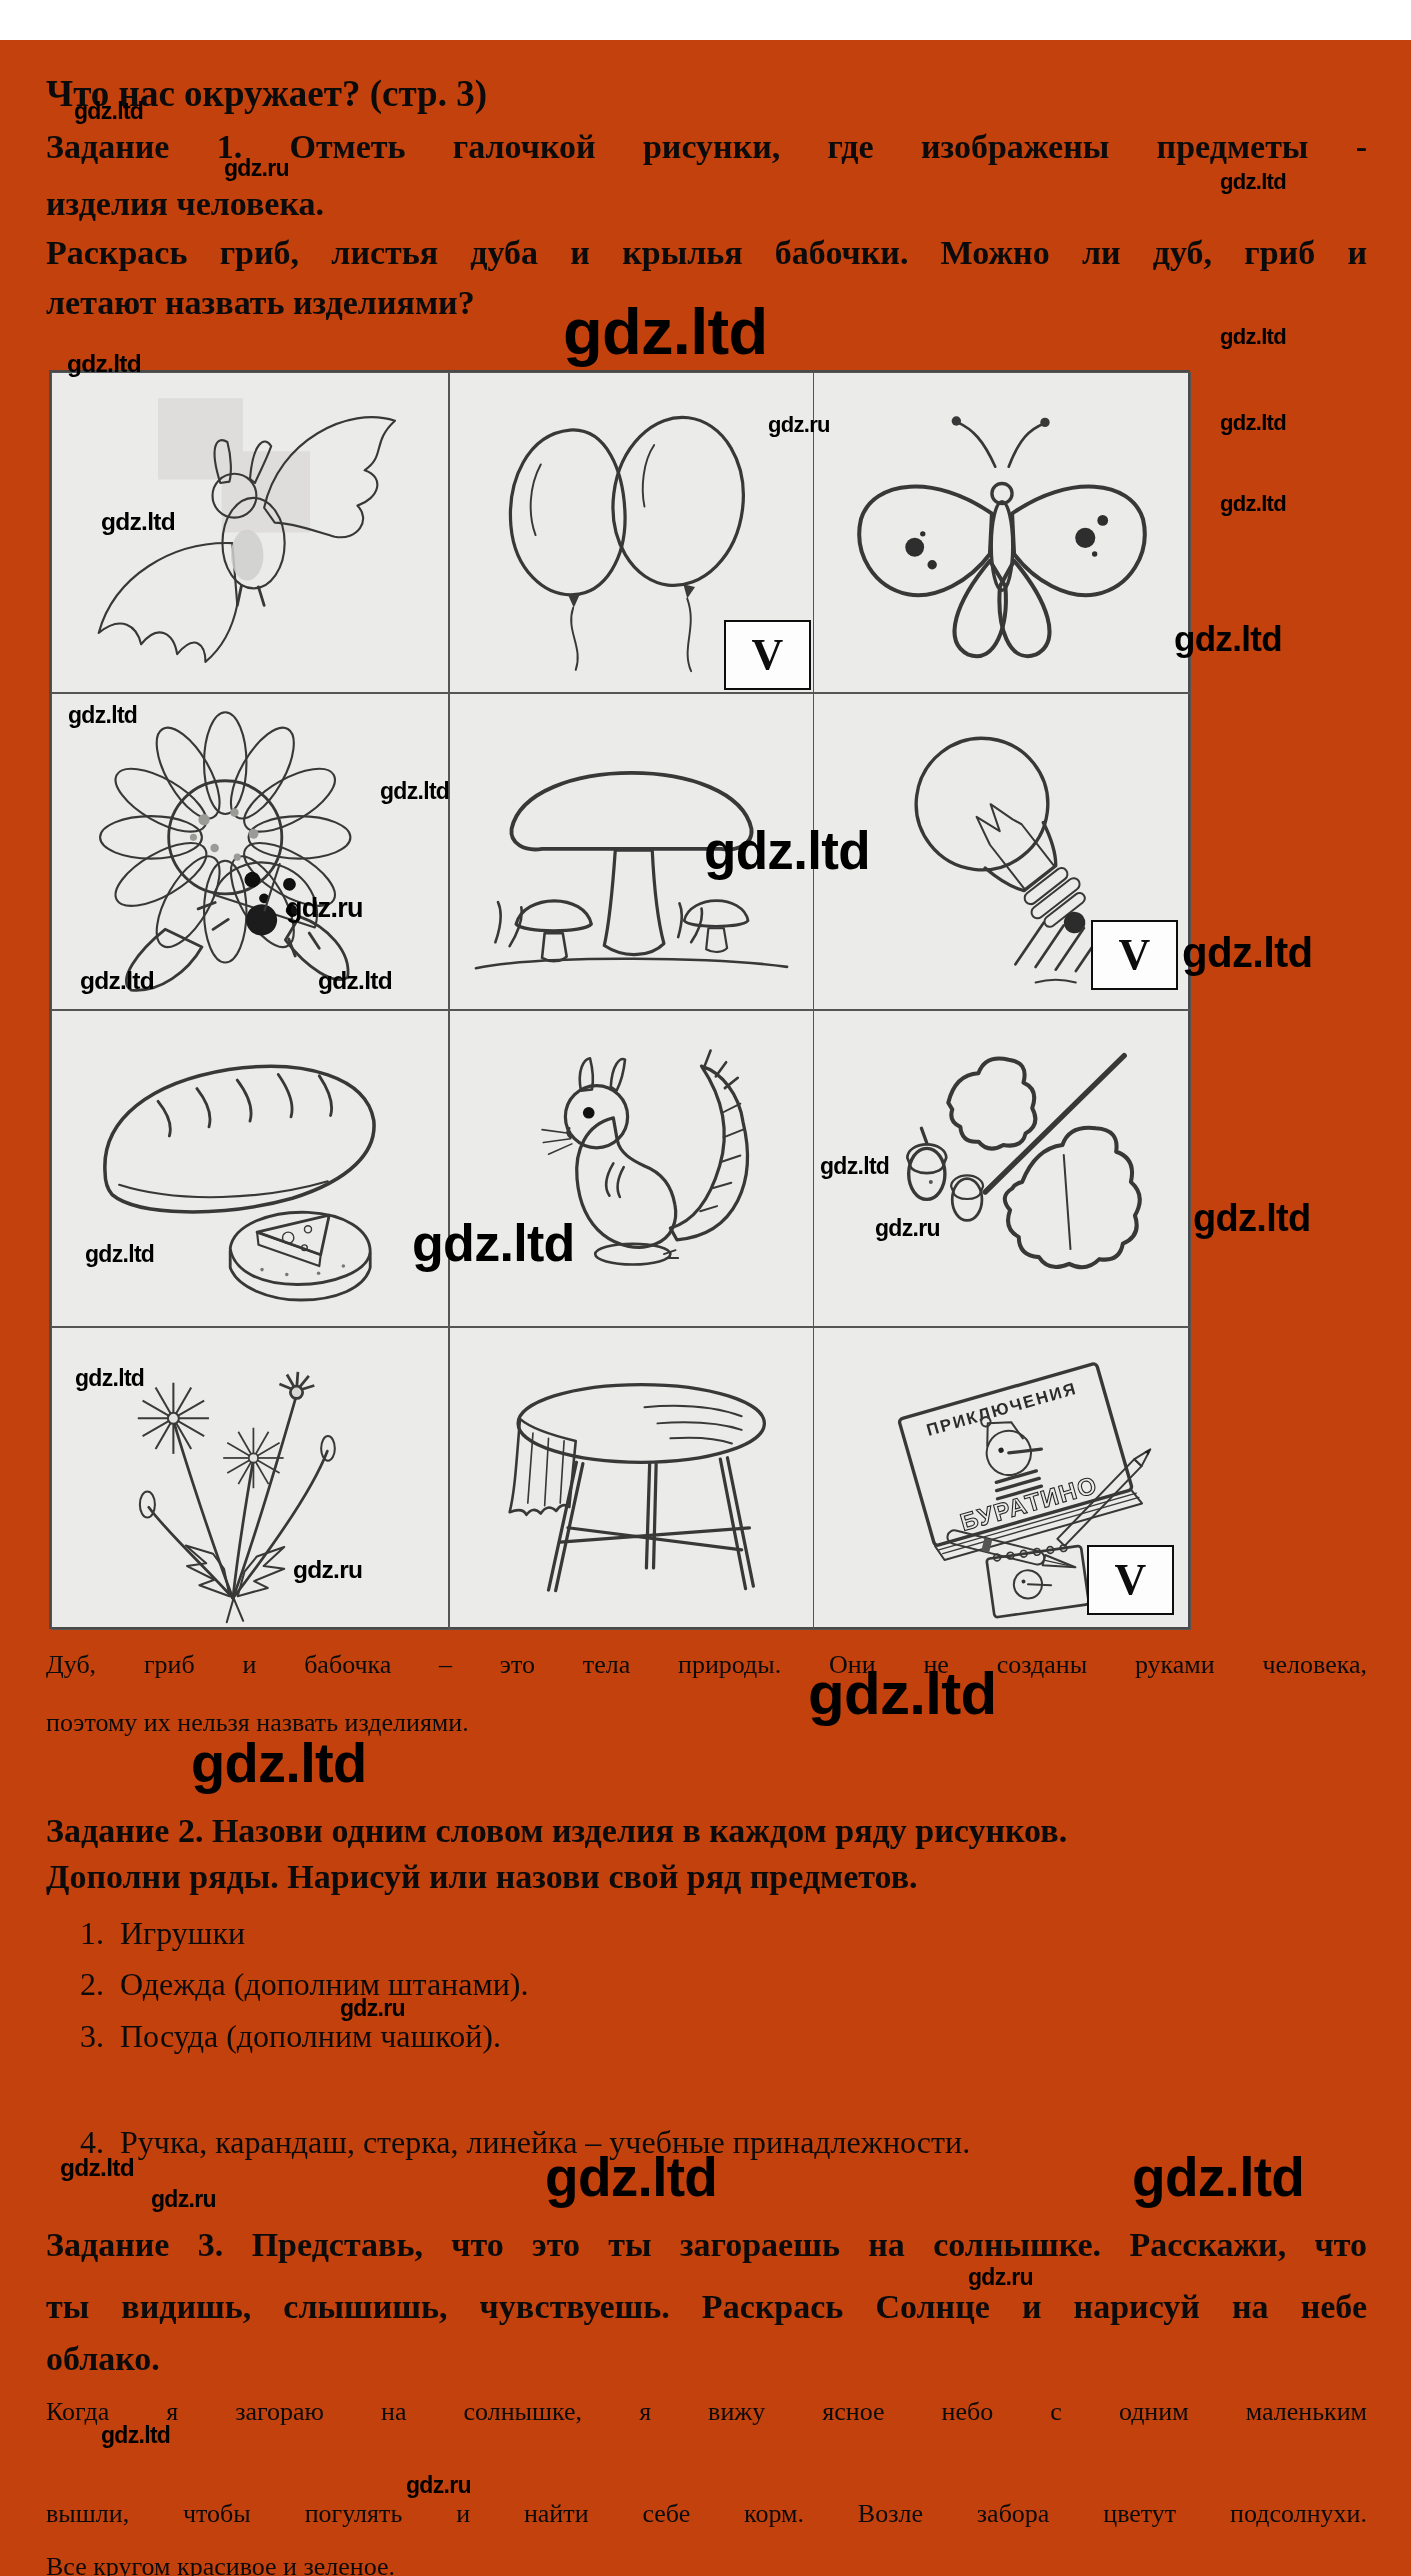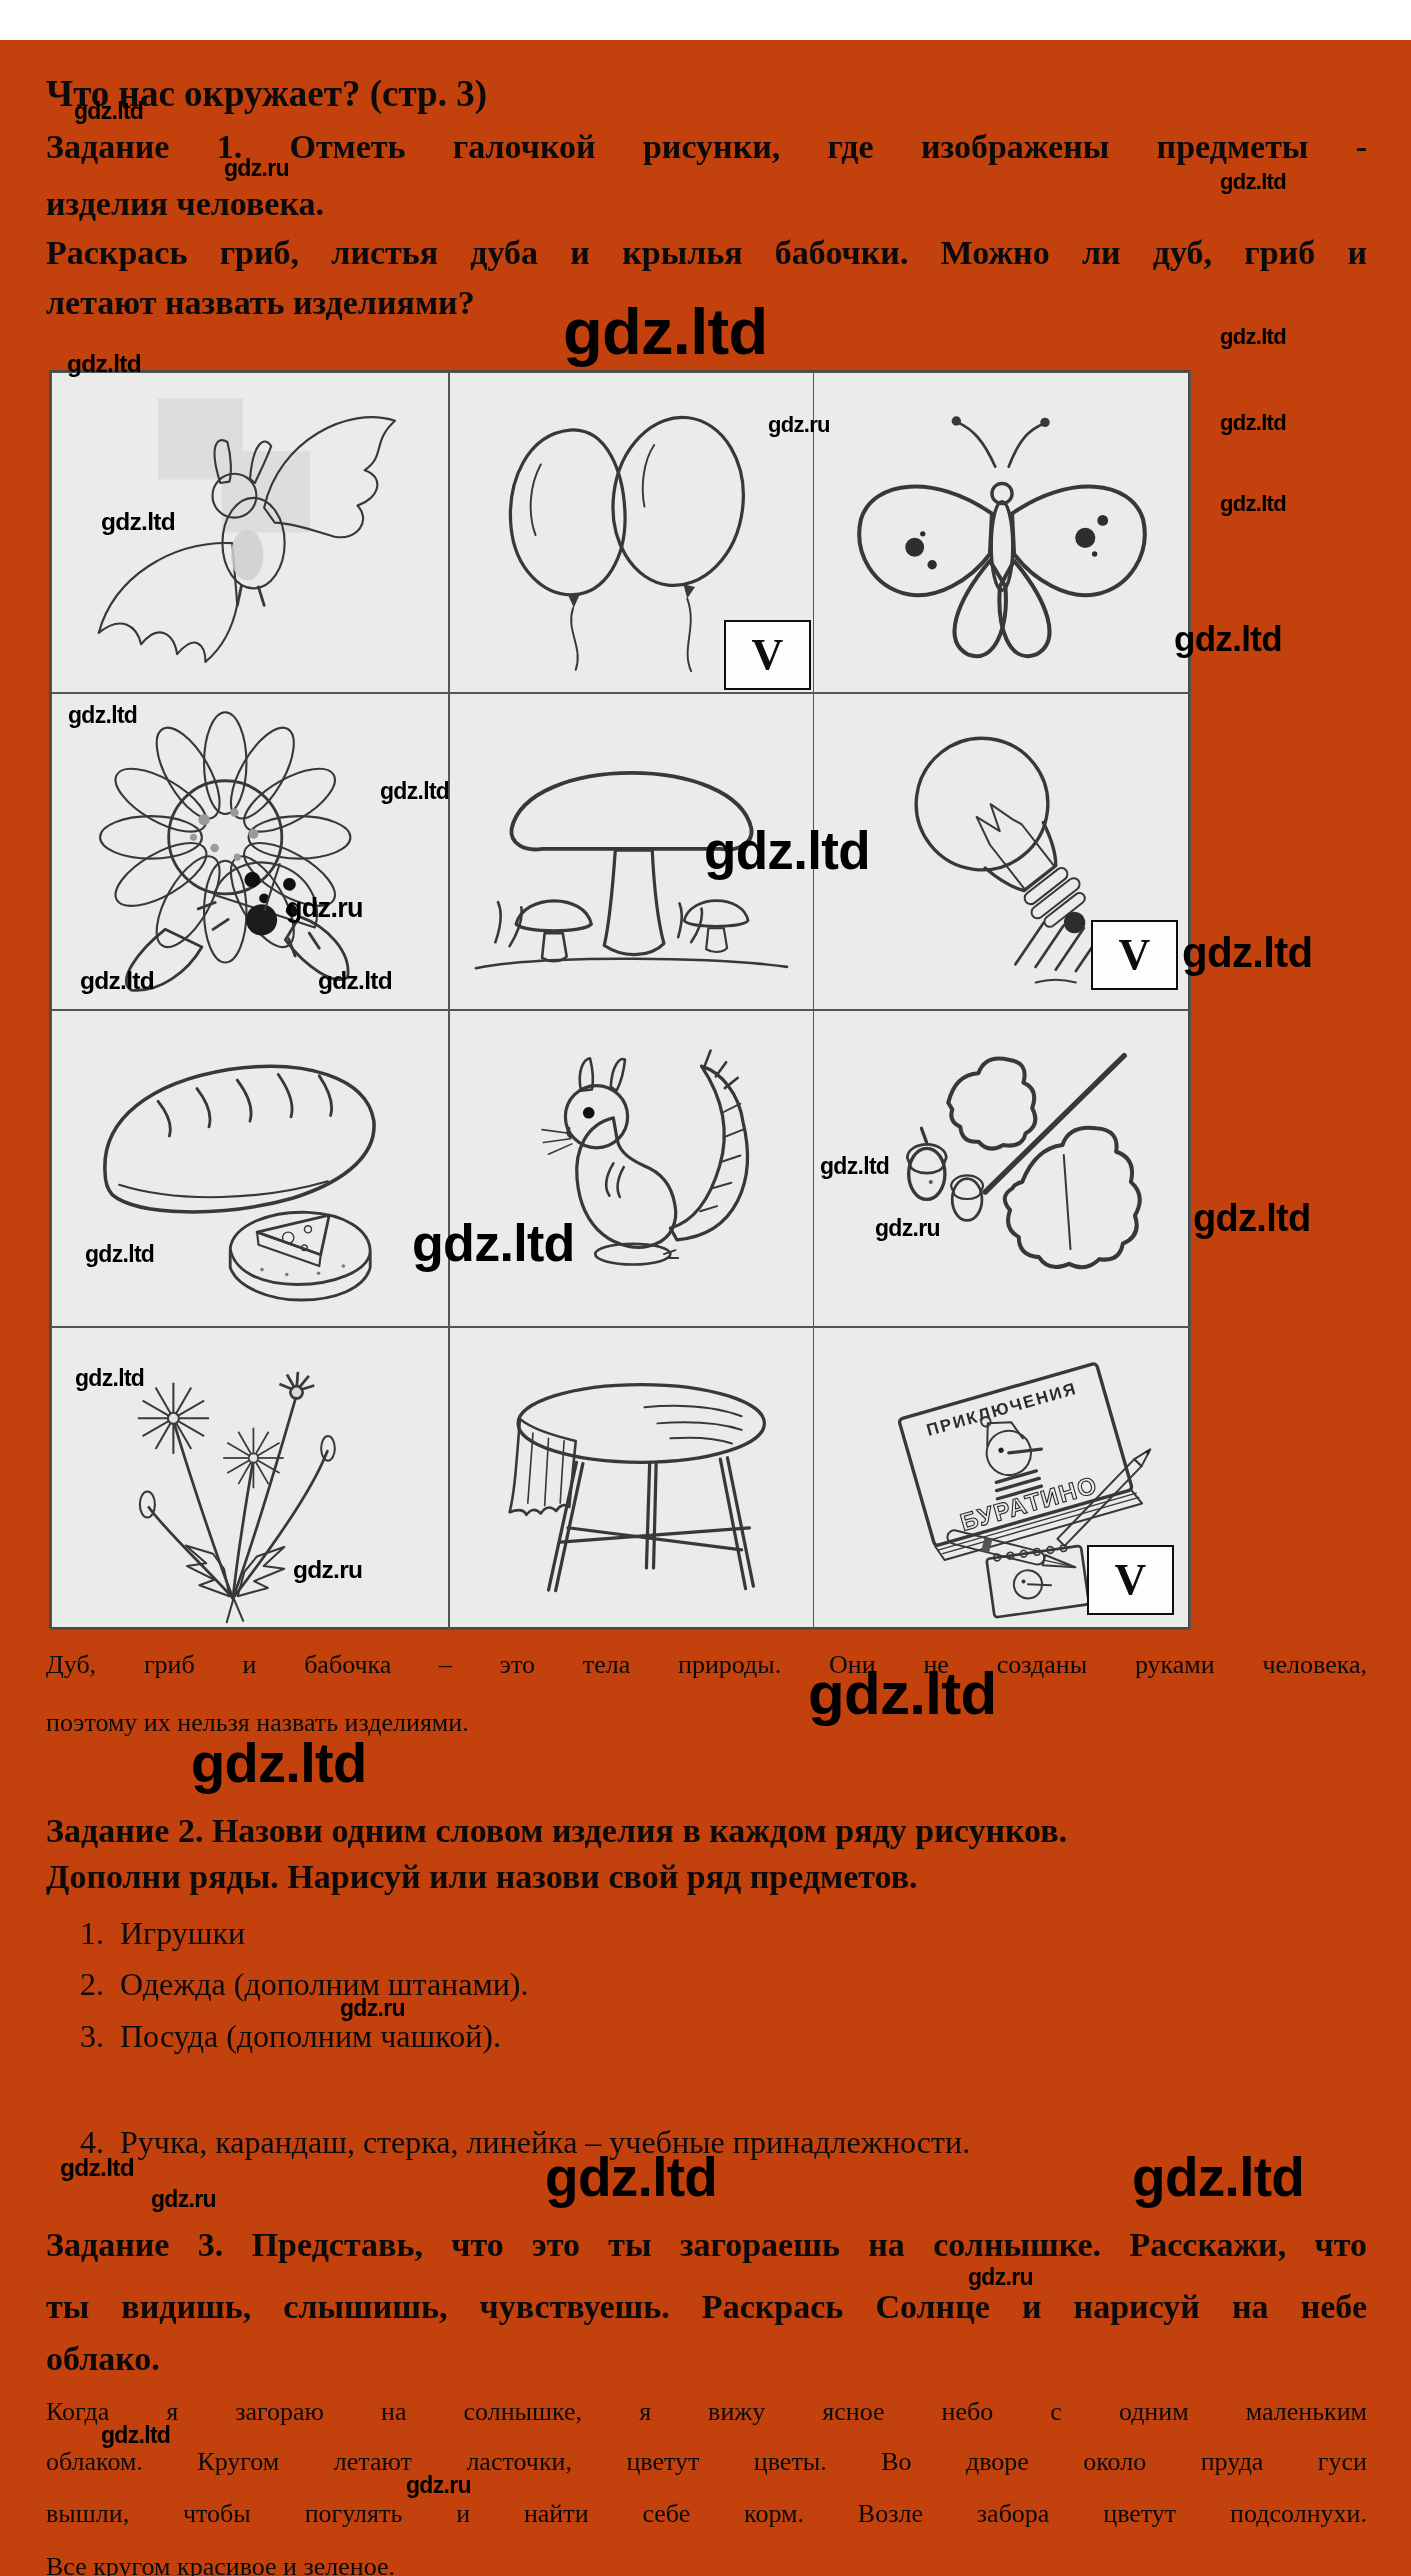--- a/index.html
+++ b/index.html
@@ -340,21 +340,20 @@
   <div class="tline serif item" style="top:1876px">1.  Игрушки</div>
   <div class="tline serif item" style="top:1927px">2.  Одежда (дополним штанами).</div>
   <div class="tline serif item" style="top:1979px">3.  Посуда (дополним чашкой).</div>
   <div class="tline serif item" style="top:2085px">4.  Ручка, карандаш, стерка, линейка – учебные принадлежности.</div>
 
   <div class="tline boldline just" style="top:2187px">Задание 3. Представь, что это ты загораешь на солнышке. Расскажи, что</div>
   <div class="tline boldline just" style="top:2249px">ты видишь, слышишь, чувствуешь. Раскрась Солнце и нарисуй на небе</div>
   <div class="tline serif just" style="top:2358px">Когда я загораю на солнышке, я вижу ясное небо с одним маленьким</div>
 
   <div class="tline boldline" style="top:2301px">облако.</div>
-  <div class="tline serif just" style="top:2408px">облаком. Кругом летают ласточки, цветут цветы. Во дворе около пруда гуси</div>
   <div class="tline serif just" style="top:2460px">вышли, чтобы погулять и найти себе корм. Возле забора цветут подсолнухи.</div>
   <div class="tline serif" style="top:2513px">Все кругом красивое и зеленое.</div>
 
   <div id="watermarks">
       <div class="wm" style="left: 74px; top: 60px; font-size: 23px;">gdz.ltd</div>
       <div class="wm" style="left: 224px; top: 117px; font-size: 23px;">gdz.ru</div>
       <div class="wm" style="left: 1220px; top: 131px; font-size: 22px;">gdz.ltd</div>
       <div class="wm" style="left: 67px; top: 312px; font-size: 24.5px;">gdz.ltd</div>
       <div class="wm" style="left: 563px; top: 259px; font-size: 65px;">gdz.ltd</div>
       <div class="wm" style="left: 1220px; top: 286px; font-size: 22px;">gdz.ltd</div>

